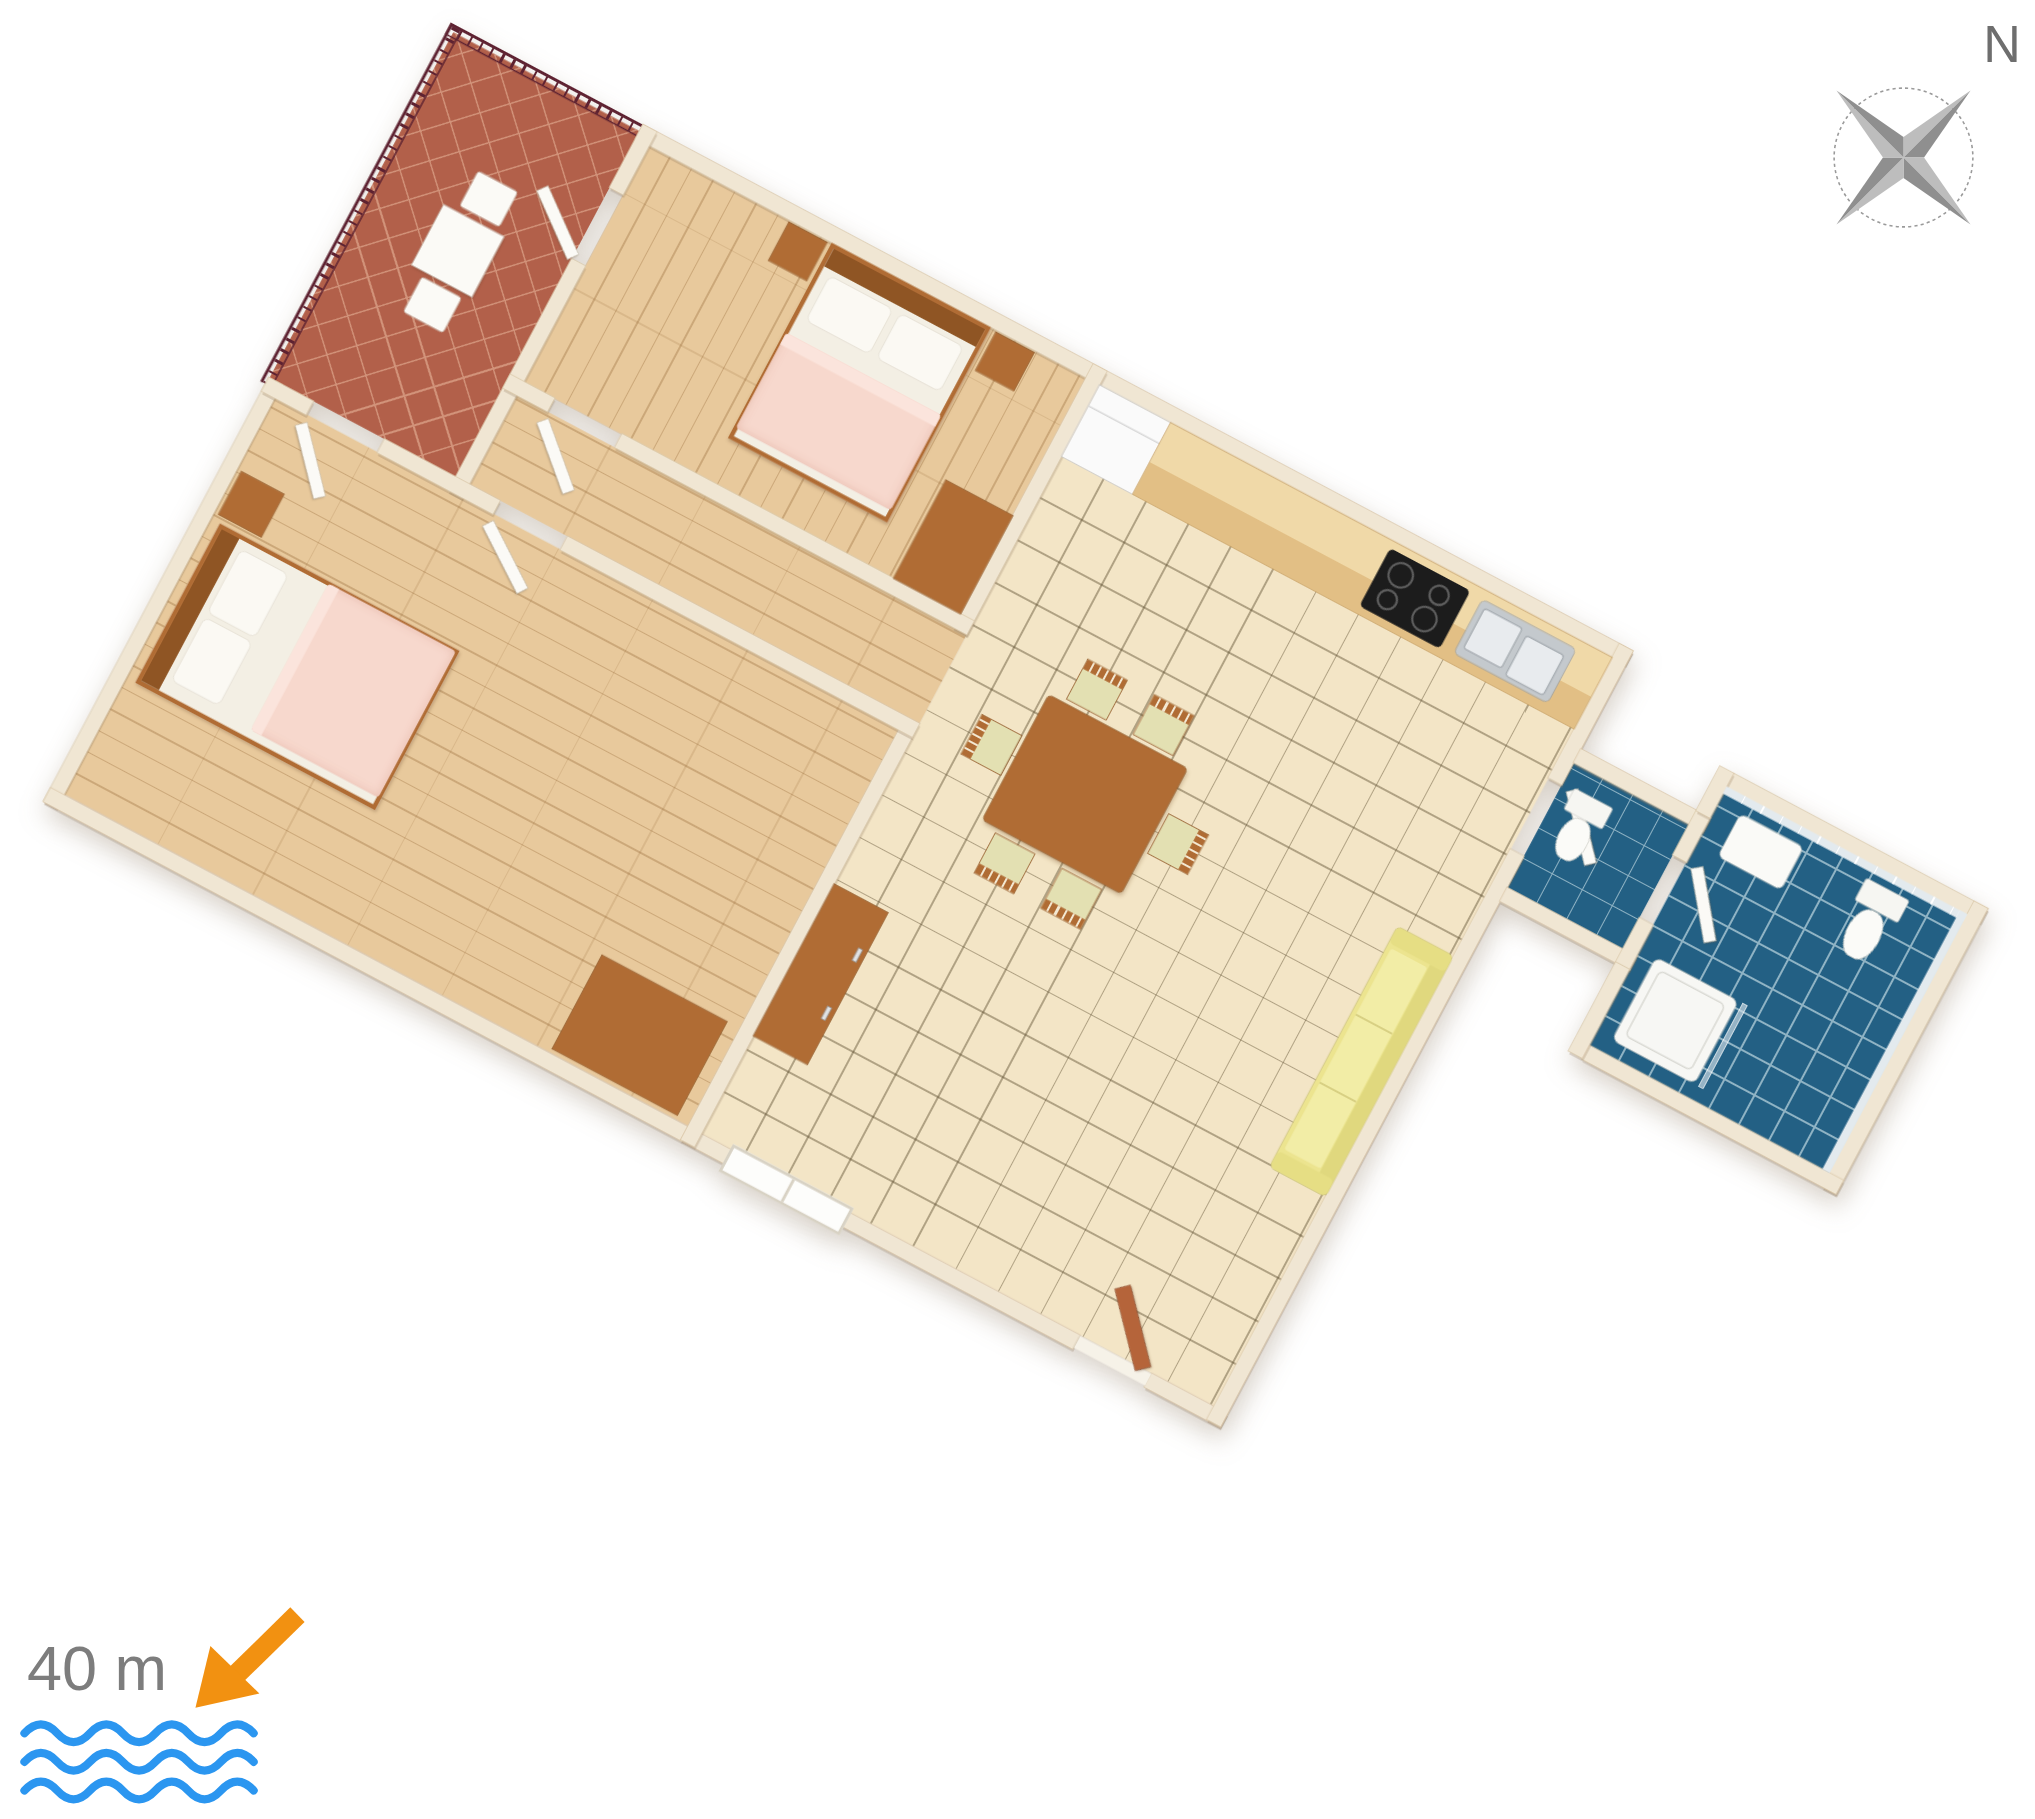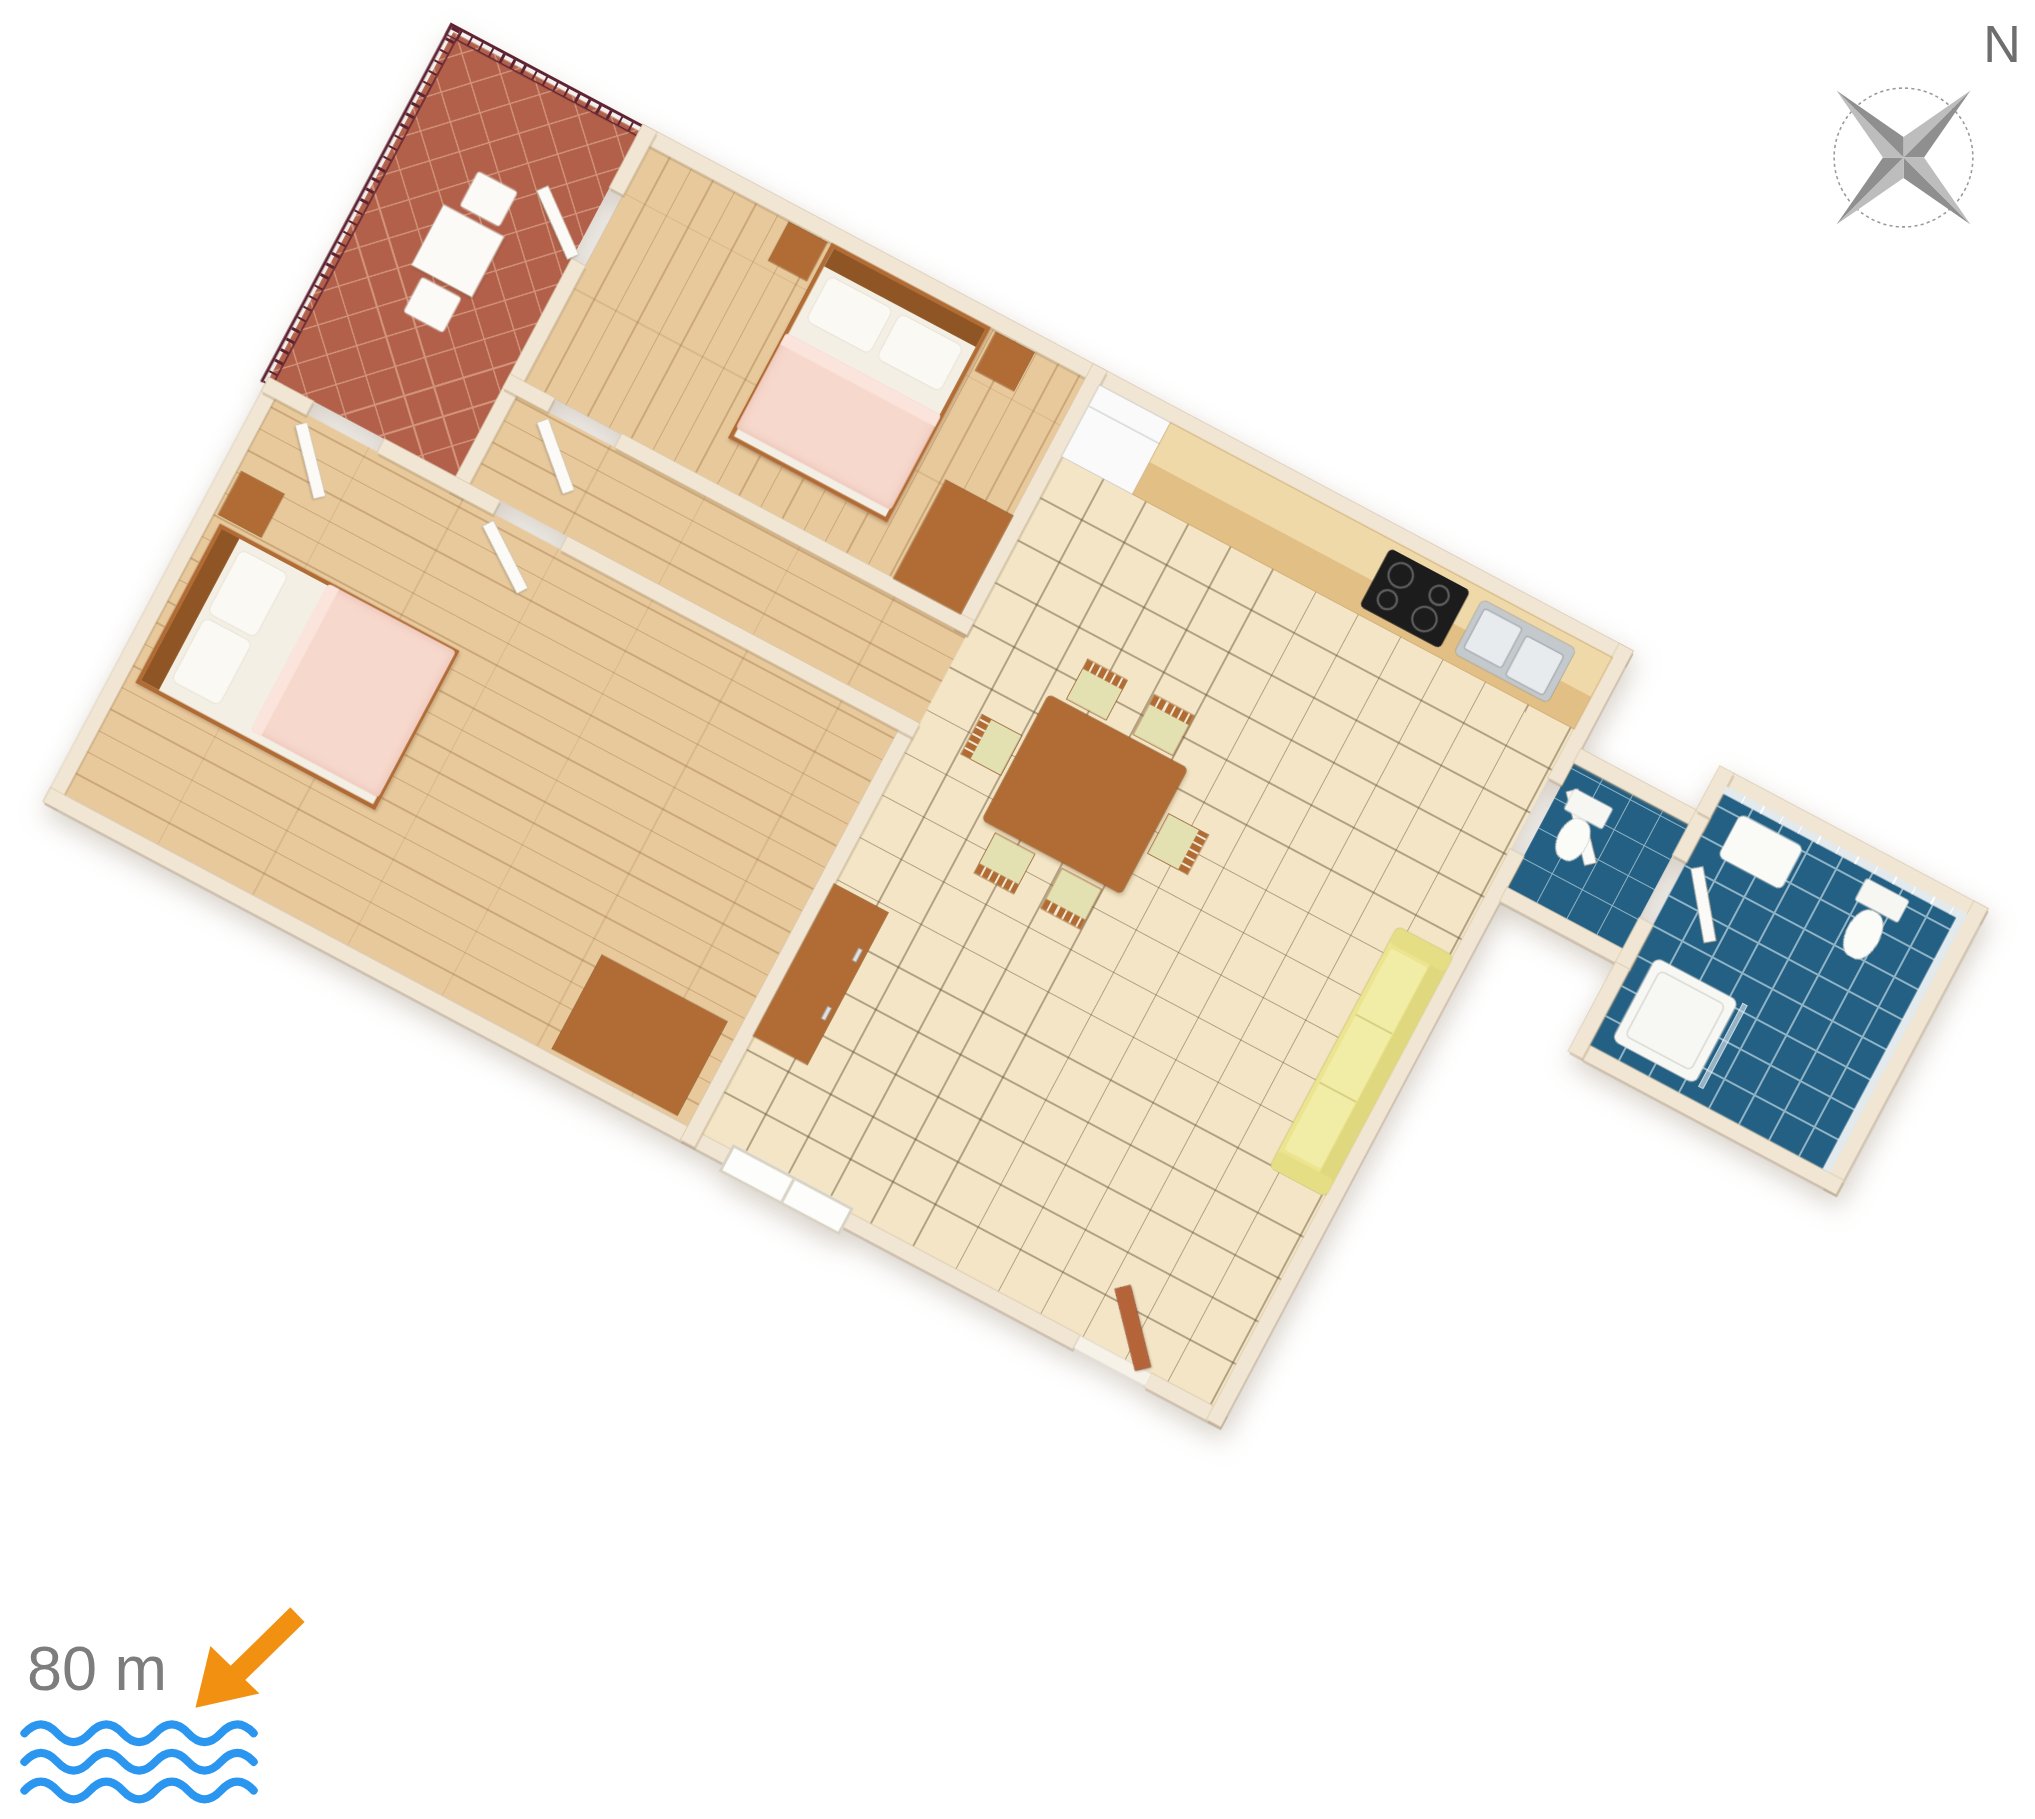--- a/index.html
+++ b/index.html
@@ -253,21 +253,21 @@
       <polygon points="130,130 156,130 215,45" fill="#8f8f8f"></polygon>
       <polygon points="130,130 156,130 215,215" fill="#bdbdbd"></polygon>
       <polygon points="130,130 130,156 215,215" fill="#8f8f8f"></polygon>
       <polygon points="130,130 130,156 45,215" fill="#bdbdbd"></polygon>
       <polygon points="130,130 104,130 45,215" fill="#8f8f8f"></polygon>
       <polygon points="130,130 104,130 45,45" fill="#bdbdbd"></polygon>
       <polygon points="130,130 130,104 45,45" fill="#8f8f8f"></polygon>
     </svg>
   </div>
 
-  <div class="legend-distance">80 m</div>
+  <div class="legend-distance">40 m</div>
 
   <svg class="legend-arrow" width="119" height="113" viewBox="0 0 175 165">
     <line x1="158" y1="18" x2="62" y2="112" stroke="#f29111" stroke-width="30"></line>
     <polygon points="8,155 102,134 30,64" fill="#f29111"></polygon>
   </svg>
 
   <svg class="legend-waves" width="266" height="89" viewBox="0 0 390 130">
     <path d="M8 22 q24 -26 48 0 t48 0 t48 0 t48 0 t48 0 t48 0 t48 0" fill="none" stroke="#2b96f0" stroke-width="12" stroke-linecap="round"></path>
     <path d="M8 64 q24 -26 48 0 t48 0 t48 0 t48 0 t48 0 t48 0 t48 0" fill="none" stroke="#2b96f0" stroke-width="12" stroke-linecap="round"></path>
     <path d="M8 106 q24 -26 48 0 t48 0 t48 0 t48 0 t48 0 t48 0 t48 0" fill="none" stroke="#2b96f0" stroke-width="12" stroke-linecap="round"></path>

